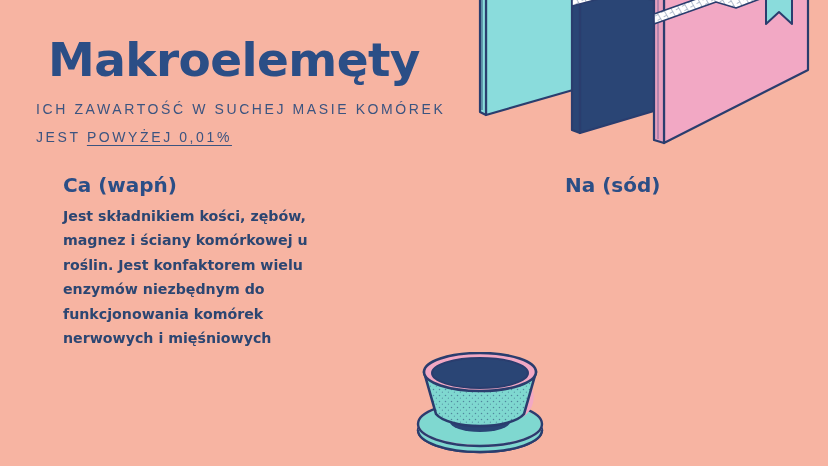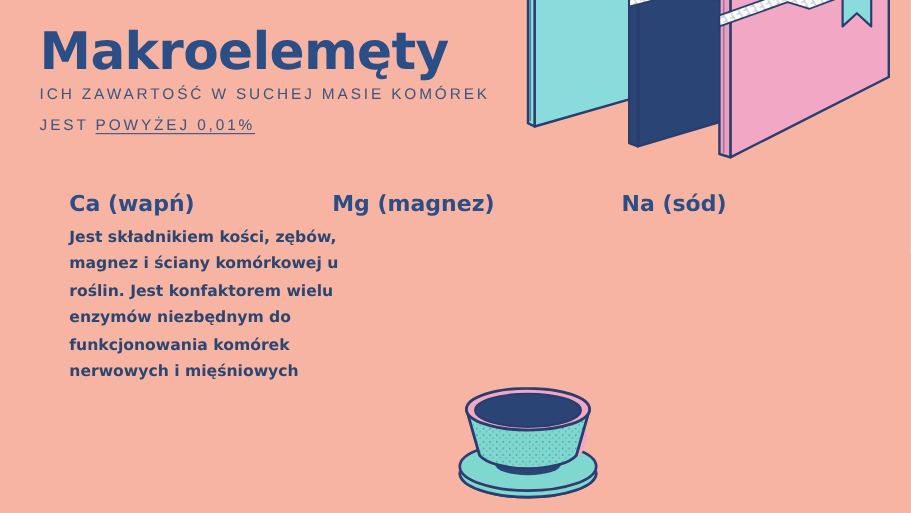--- a/index.html
+++ b/index.html
@@ -27,21 +27,21 @@
     top: 24px;
     width: 470px;
   }
   #page-title {
     font-family: "DejaVu Sans", sans-serif;
     font-weight: 700;
     font-size: 47px;
     line-height: 1.0;
     letter-spacing: -0.6px;
     color: #2B4E86;
-    margin: 0;
+    margin: 12px;
     white-space: nowrap;
   }
   #subtitle {
     font-family: Liberation Sans, sans-serif;
     font-size: 14px;
     font-weight: 400;
     letter-spacing: 2.6px;
     line-height: 2.0;
     color: #3B5480;
     text-transform: uppercase;
@@ -153,21 +153,20 @@
   </div>
 
   <div id="columns">
 
     <div class="col" id="col-ca">
       <h2 class="col-heading">Ca (wapń)</h2>
       <p class="col-body">Jest składnikiem kości, zębów, magnez i ściany komórkowej u roślin. Jest konfaktorem wielu enzymów niezbędnym do funkcjonowania komórek nerwowych i mięśniowych</p>
     </div>
 
     <div class="col" id="col-mg">
-      <h2 class="col-heading">Mg (magnez)</h2>
     </div>
 
     <div class="col" id="col-na">
       <h2 class="col-heading">Na (sód)</h2>
     </div>
 
   </div>
 
   <div id="cup">
     <svg viewBox="0 0 150 114" width="150" height="114" xmlns="http://www.w3.org/2000/svg">

